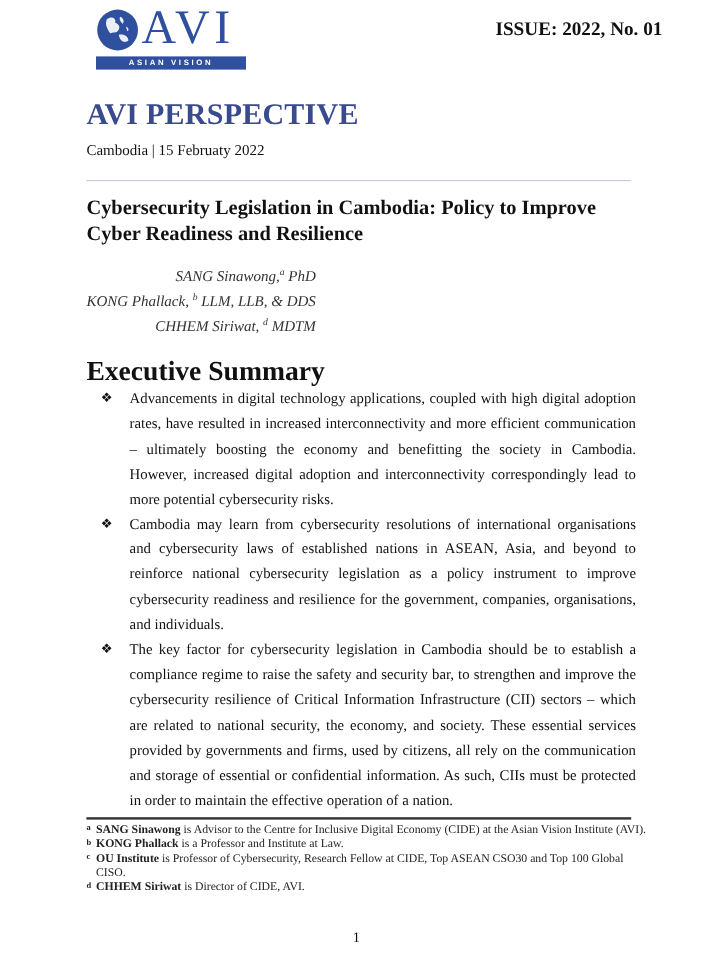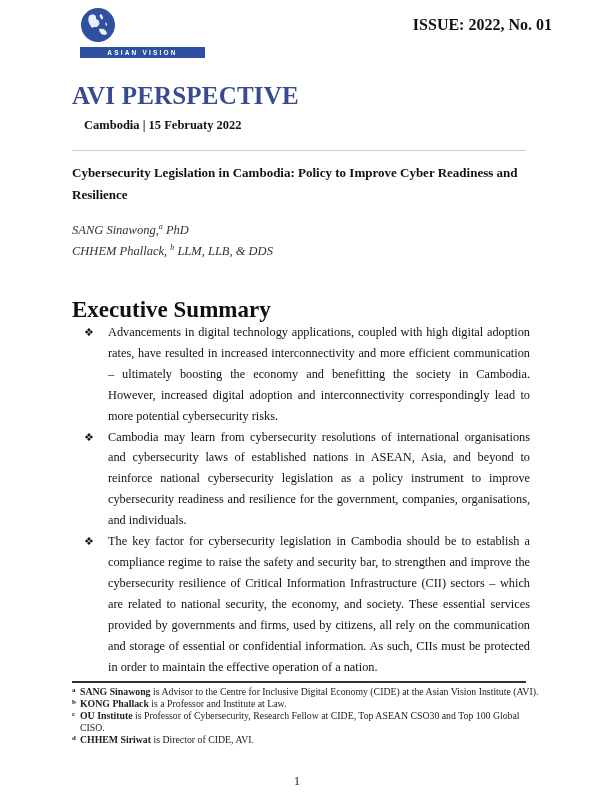--- a/index.html
+++ b/index.html
@@ -9,24 +9,24 @@
   
   #logo { left: 80px; top: 7px; width: 120px; height: 48px; }
   .globe { position: absolute; left: 0; top: 0; width: 36px; height: 36px; }
   .logo-text { position: absolute; left: 38px; top: -6px; font-family: "Liberation Serif", serif;
                font-size: 40px; color: #2f4f9f; letter-spacing: 4px; line-height: 44px; }
   .logo-bar { position: absolute; left: 0; top: 40px; width: 125px; height: 11px; background: #2f4f9f;
               color: #fff; font-family: "Liberation Sans", sans-serif; font-size: 6.5px; font-weight: bold;
               letter-spacing: 2.2px; line-height: 11px; text-align: center; }
   #issue { right: 48px; top: 16px; font-size: 16px; font-weight: bold; }
   #title { left: 72px; top: 82px; font-size: 25px; font-weight: bold; color: #3a4a8e; letter-spacing: 0.2px; text-align: center; }
-  #dateline { left: 84px; top: 118px; font-size: 12.5px; font-weight: bold; }
+  #dateline { left: 72px; top: 118px; font-size: 12.5px; font-weight: normal; }
   #rule-top { left: 72px; top: 150px; width: 454px; height: 0; border-top: 1.5px solid #c8cbe3; }
-  #article-title { left: 72px; top: 162px; width: 470px; font-size: 13px; font-weight: bold; line-height: 22px; }
-  #authors { left: 72px; top: 218px; font-size: 12.5px; font-style: italic; color: #333; line-height: 17px; }
+  #article-title { left: 72px; top: 162px; width: 470px; font-size: 17px; font-weight: bold; line-height: 22px; }
+  #authors { left: 72px; top: 218px; font-size: 12.5px; font-style: italic; color: #333; line-height: 17px; text-align: right; }
   #authors sup { font-size: 8px; }
   #exec-heading { left: 72px; top: 297px; font-size: 23px; font-weight: bold; }
   #bullets { left: 80px; top: 322px; width: 450px; margin: 0; padding: 0; list-style: none; }
   #bullets li { position: relative; padding-left: 28px; font-size: 12.3px; line-height: 20.9px; text-align: justify; }
   #bullets li .bul { position: absolute; left: 4px; top: 0; font-size: 11px; }
   #rule-foot { left: 72px; top: 681px; width: 454px; height: 0; border-top: 2px solid #333; }
   #footnotes { left: 72px; top: 686px; width: 470px; font-size: 9.8px; line-height: 12px; color: #222; }
   .fn { position: relative; padding-left: 8px; }
   .fn sup { position: absolute; left: 0; top: -2px; font-size: 7px; font-weight: bold; }
   .fn b { font-weight: bold; }
@@ -36,34 +36,36 @@
 <body>
 
 <div id="logo" class="abs">
   <svg class="globe" viewBox="0 0 36 36">
     <circle cx="18" cy="18" r="17" fill="#2f4f9f"></circle>
     <path d="M9 9 C13 6,17 8,16 12 C19 13,21 16,18 19 C16 21,14 19,12 21 C10 18,7 14,9 9 Z" fill="#ffffff" opacity="0.9"></path>
     <path d="M20 7 C23 8,24 11,22 13 C21 11,19 10,20 7 Z" fill="#ffffff" opacity="0.9"></path>
     <path d="M19 22 C23 21,27 23,27 27 C24 29,20 28,19 22 Z" fill="#ffffff" opacity="0.9"></path>
     <path d="M25 15 C27 16,28 18,26 19 Z" fill="#ffffff" opacity="0.9"></path>
   </svg>
+  <div class="logo-text">AVI</div>
   <div class="logo-bar">ASIAN VISION INSTITUTE</div>
 </div>
 
 <div id="issue" class="abs">ISSUE: 2022, No. 01</div>
 
 <div id="title" class="abs">AVI PERSPECTIVE</div>
 <div id="dateline" class="abs">Cambodia | 15 Februaty 2022</div>
 <div id="rule-top" class="abs"></div>
 
 <div id="article-title" class="abs">Cybersecurity Legislation in Cambodia: Policy to Improve Cyber Readiness and Resilience</div>
 
 <div id="authors" class="abs">
   <div><span>SANG Sinawong,</span><sup>a</sup><span> PhD</span></div>
-  <div><span>CHHEM Phallack, </span><sup>b</sup><span> LLM, LLB, &amp; DDS</span></div>
+  <div><span>KONG Phallack, </span><sup>b</sup><span> LLM, LLB, &amp; DDS</span></div>
+  <div><span>CHHEM Siriwat, </span><sup>d</sup><span> MDTM</span></div>
 </div>
 
 <div id="exec-heading" class="abs">Executive Summary</div>
 
 <ul id="bullets" class="abs">
   <li><span class="bul">❖</span><span>Advancements in digital technology applications, coupled with high digital adoption rates, have resulted in increased interconnectivity and more efficient communication – ultimately boosting the economy and benefitting the society in Cambodia. However, increased digital adoption and interconnectivity correspondingly lead to more potential cybersecurity risks.</span></li>
   <li><span class="bul">❖</span><span>Cambodia may learn from cybersecurity resolutions of international organisations and cybersecurity laws of established nations in ASEAN, Asia, and beyond to reinforce national cybersecurity legislation as a policy instrument to improve cybersecurity readiness and resilience for the government, companies, organisations, and individuals.</span></li>
   <li><span class="bul">❖</span><span>The key factor for cybersecurity legislation in Cambodia should be to establish a compliance regime to raise the safety and security bar, to strengthen and improve the cybersecurity resilience of Critical Information Infrastructure (CII) sectors – which are related to national security, the economy, and society. These essential services provided by governments and firms, used by citizens, all rely on the communication and storage of essential or confidential information. As such, CIIs must be protected in order to maintain the effective operation of a nation.</span></li>
 </ul>
 

